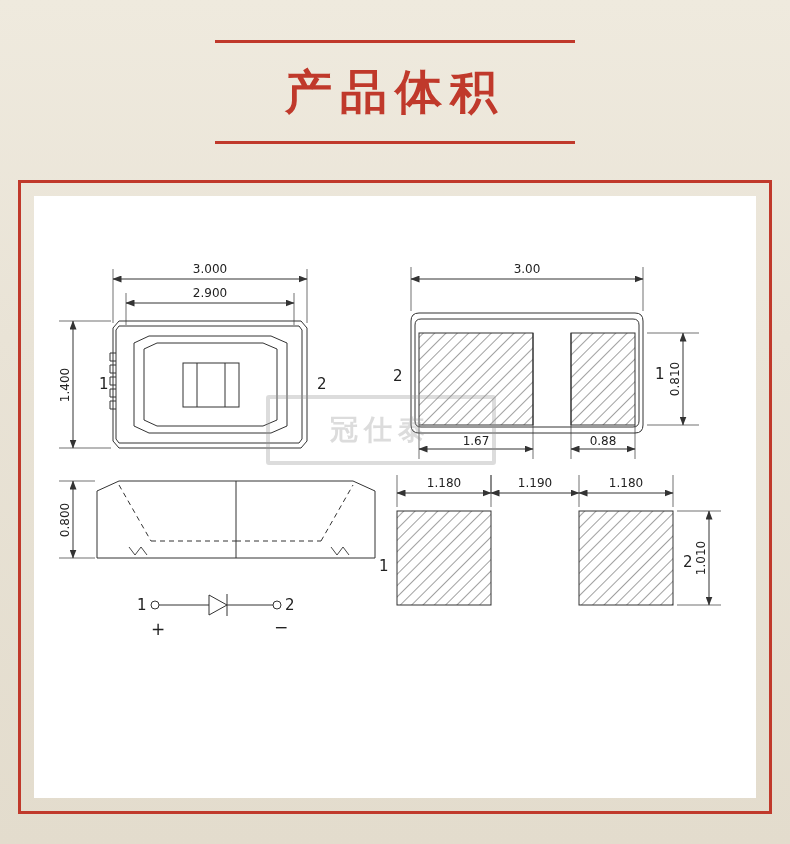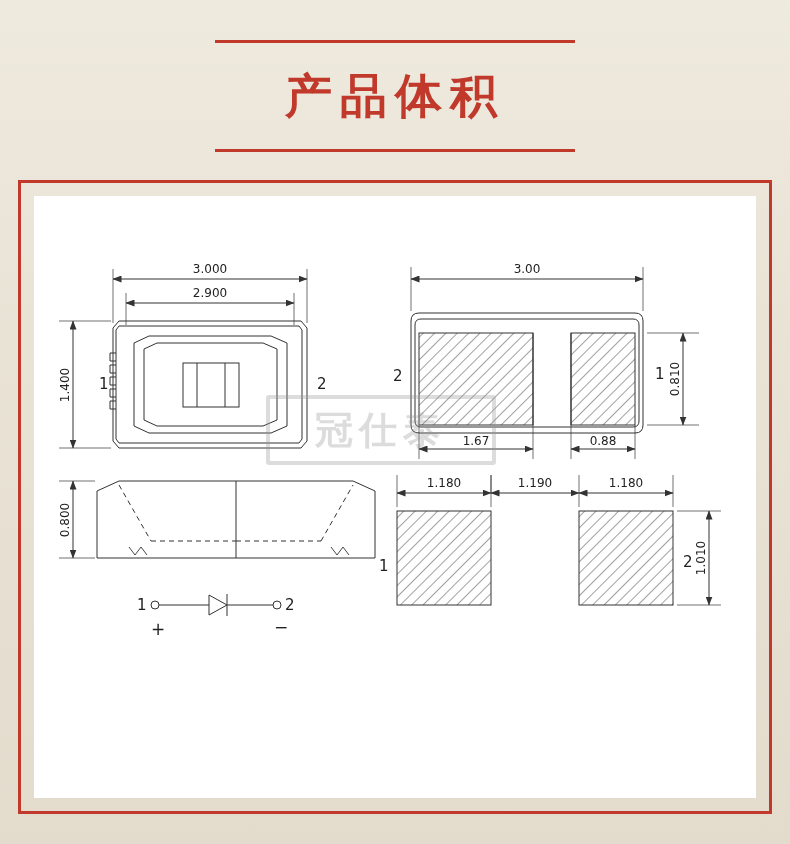--- a/index.html
+++ b/index.html
@@ -35,22 +35,22 @@
     background: #c0392b;
     margin: 0 auto;
   }
   .title-text {
     font-family: "DejaVu Sans", sans-serif;
     font-size: 47px;
     font-weight: bold;
     color: #c0392b;
     letter-spacing: 8px;
     line-height: 74px;
-    margin: 0;
-    padding: 16px;
+    margin: 8px;
+    padding: 4px;
   }
 
   
   .frame {
     position: absolute;
     left: 18px;
     top: 180px;
     width: 754px;
     height: 634px;
     border: 3px solid #c0392b;
@@ -86,21 +86,21 @@
     top: 395px;
     width: 222px;
     height: 62px;
     border: 4px solid rgba(150,150,150,0.33);
     border-radius: 3px;
     display: flex;
     align-items: center;
     justify-content: center;
     letter-spacing: 6px;
     font-family: "DejaVu Sans", sans-serif;
-    font-size: 38px;
+    font-size: 28px;
     font-weight: bold;
     color: rgba(150,150,150,0.33);
     pointer-events: none;
   }
 </style>
 </head>
 <body>
 
 <div class="page">
 

